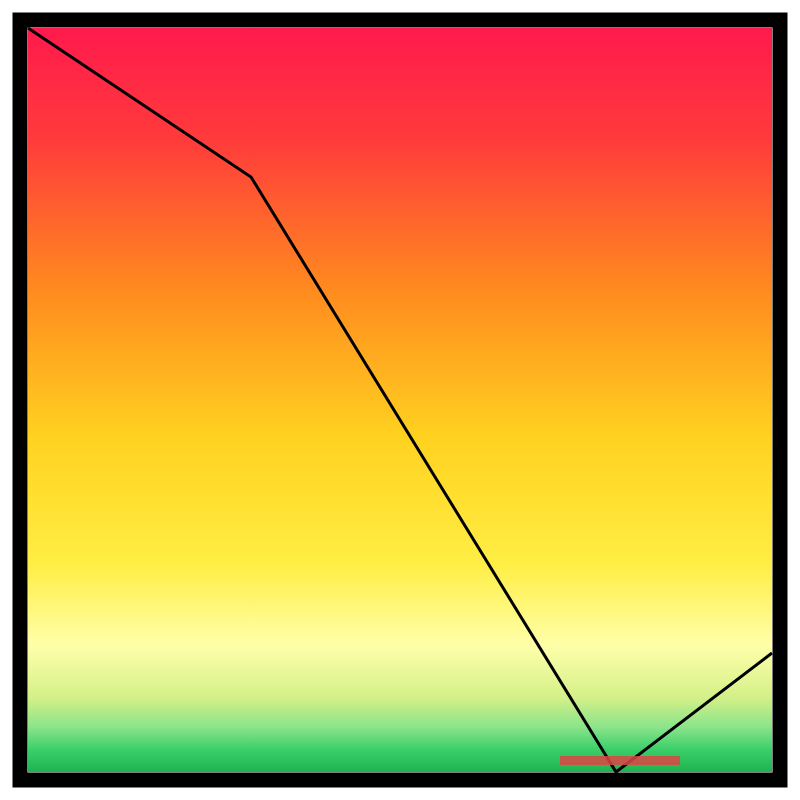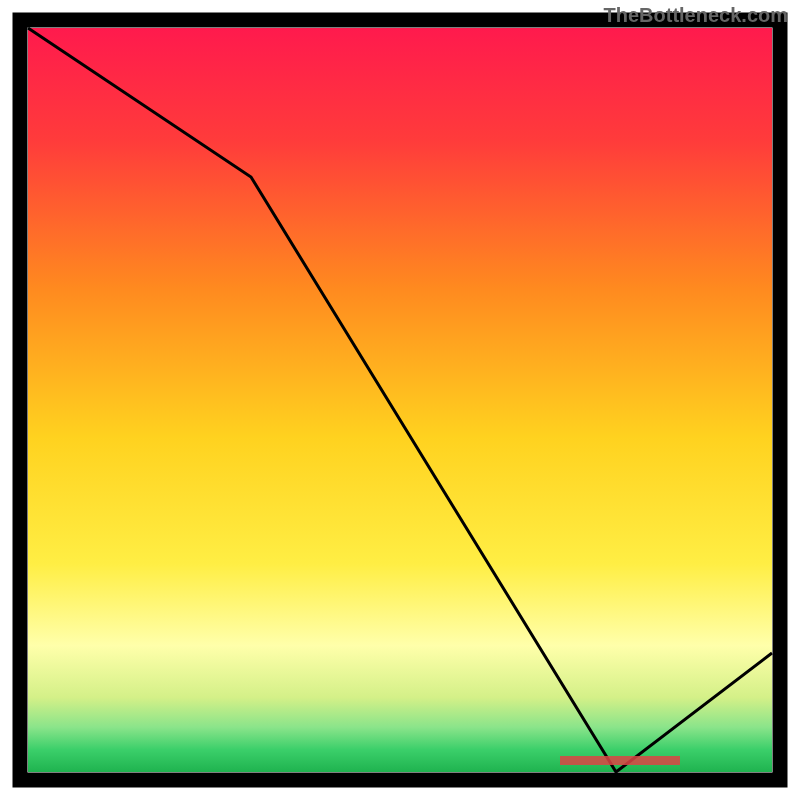--- a/index.html
+++ b/index.html
@@ -26,21 +26,20 @@
   }
   svg {
     display: block;
   }
 </style>
 </head>
 <body>
 
 <div class="container">
 
-  <div class="attribution">TheBottleneck.com</div>
 
   <svg width="800" height="800" viewBox="0 0 800 800">
     <defs>
       <linearGradient id="bg-grad" x1="0" y1="0" x2="0" y2="1">
         <stop offset="0%" stop-color="#ff1a4d"></stop>
         <stop offset="15%" stop-color="#ff3b3b"></stop>
         <stop offset="35%" stop-color="#ff8a1f"></stop>
         <stop offset="55%" stop-color="#ffd21f"></stop>
         <stop offset="72%" stop-color="#ffee44"></stop>
         <stop offset="83%" stop-color="#ffffaa"></stop>

